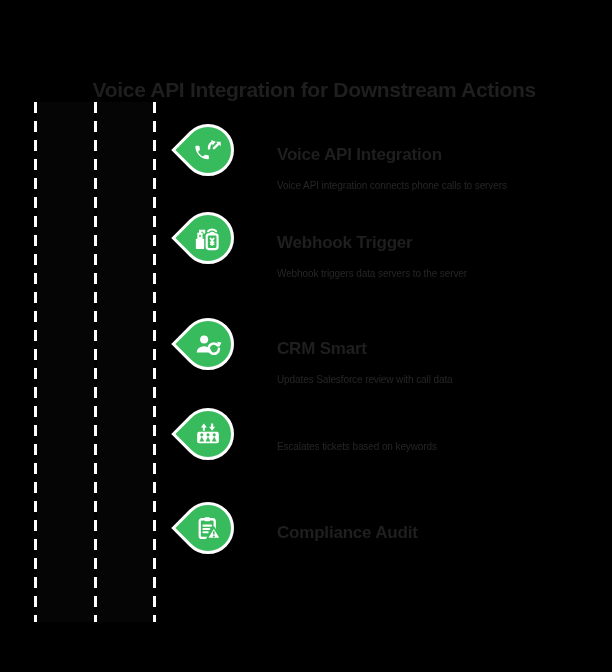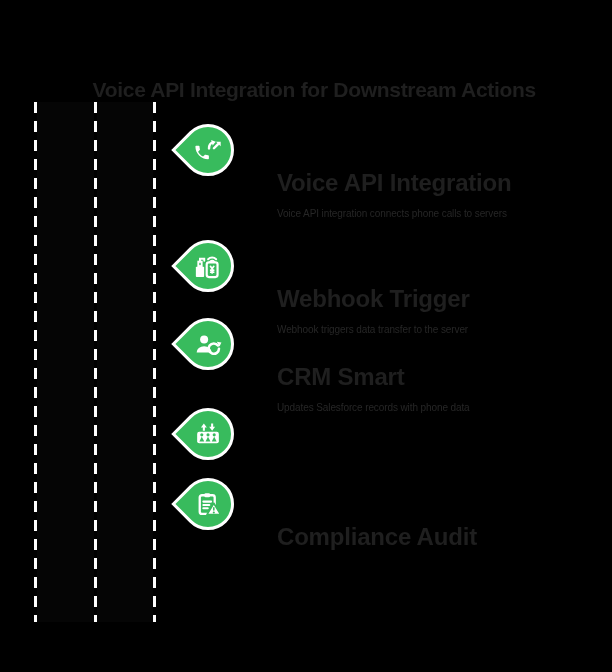--- a/index.html
+++ b/index.html
@@ -19,21 +19,21 @@
   .lane-line.l2{left:94px;}
   .lane-line.l3{left:153px;}
 
   
   .step{position:absolute;left:182px;width:420px;height:52px;}
   .pin{width:46px;height:46px;background:#38bb5d;border:3px solid #fff;
     border-radius:50% 50% 50% 0;transform:rotate(45deg);
     display:flex;align-items:center;justify-content:center;}
   .pin svg{width:31px;height:31px;transform:rotate(-45deg);display:block;}
   .step .text{position:absolute;left:95px;top:19px;width:302px;}
-  .step-title{font-size:24px;font-weight:bold;letter-spacing:-0.2px;line-height:23px;color:#1f1f1f;margin-top:28px;}
+  .step-title{font-size:17px;font-weight:bold;letter-spacing:-0.2px;line-height:23px;color:#1f1f1f;}
   .step-desc{margin-top:10px;font-size:10px;letter-spacing:-0.1px;line-height:19px;color:#262626;}
 </style>
 </head>
 <body>
 
 <div class="canvas">
 
   <div class="main-title">Voice API Integration for Downstream Actions</div>
 
   <div class="lane-fill f1"></div>
@@ -51,72 +51,73 @@
         <path d="M16.6 10.1l3-3" fill="none" stroke="#fff" stroke-width="1.9" stroke-linecap="round"></path>
         <path fill="#fff" d="M18.2 5h3.6v3.6z"></path>
       </svg>
     </div>
     <div class="text">
       <div class="step-title">Voice API Integration</div>
       <div class="step-desc">Voice API integration connects phone calls to servers</div>
     </div>
   </div>
 
-  <div class="step" style="top:240px">
+  <div class="step" style="top:212px">
     <div class="pin">
       <svg viewBox="0 0 24 24">
         <rect x="2.6" y="12" width="6.4" height="8" rx="0.6" fill="#fff"></rect>
         <rect x="4.5" y="8.1" width="2.6" height="3.4" fill="none" stroke="#fff" stroke-width="1.5"></rect>
         <path d="M5.8 8.1V5.9h3.3v1.5" fill="none" stroke="#fff" stroke-width="1.5" stroke-linecap="round"></path>
         <rect x="11" y="8.6" width="8.4" height="11.4" rx="1.7" fill="none" stroke="#fff" stroke-width="1.7"></rect>
         <path d="M12.1 6.2c1.7-1.7 4.5-1.7 6.2 0" fill="none" stroke="#fff" stroke-width="1.6" stroke-linecap="round"></path>
         <path d="M13.7 8.1c.9-.9 2.2-.9 3.1 0" fill="none" stroke="#fff" stroke-width="1.6" stroke-linecap="round"></path>
         <path d="M13.9 11.7l1.3 1.9 1.3-1.9M15.2 13.6v3.2M14.1 14.7h2.3M14.1 16.2h2.3" fill="none" stroke="#fff" stroke-width="1.3" stroke-linecap="round"></path>
       </svg>
     </div>
     <div class="text">
       <div class="step-title">Webhook Trigger</div>
-      <div class="step-desc">Webhook triggers data transfer to the server</div>
+      <div class="step-desc">Webhook triggers data servers to the server</div>
     </div>
   </div>
 
   <div class="step" style="top:318px">
     <div class="pin">
       <svg viewBox="0 0 24 24">
         <circle cx="9" cy="7.9" r="3.1" fill="#fff"></circle>
         <path d="M3.2 18.1a5.8 4.9 0 0 1 11.6 0z" fill="#fff"></path>
         <path d="M19.7 12.6a4 4 0 1 0 .8 2.5" fill="none" stroke="#fff" stroke-width="2" stroke-linecap="round"></path>
         <path fill="#fff" d="M18.8 9.7l3.6.6-1.5 3z"></path>
       </svg>
     </div>
     <div class="text">
       <div class="step-title">CRM Smart</div>
-      <div class="step-desc">Updates Salesforce records with phone data</div>
+      <div class="step-desc">Updates Salesforce review with call data</div>
     </div>
   </div>
 
   <div class="step" style="top:408px">
     <div class="pin">
       <svg viewBox="0 0 24 24">
         <path fill="#fff" d="M8.8 3.4L6.5 6.4h1.5v2.5h1.6V6.4h1.5z"></path>
         <path fill="#fff" d="M15.2 8.9l2.3-3h-1.5V3.4h-1.6v2.5h-1.5z"></path>
         <rect x="3.6" y="9.8" width="16.8" height="8.8" rx="1.6" fill="#fff"></rect>
         <circle cx="7.2" cy="12.1" r="1.2" fill="#38bb5d"></circle>
         <path d="M7.2 13.5l1.9 3.7H5.3z" fill="#38bb5d"></path>
         <circle cx="12" cy="12.1" r="1.2" fill="#38bb5d"></circle>
         <path d="M12 13.5l1.9 3.7h-3.8z" fill="#38bb5d"></path>
         <circle cx="16.8" cy="12.1" r="1.2" fill="#38bb5d"></circle>
         <path d="M16.8 13.5l1.9 3.7h-3.8z" fill="#38bb5d"></path>
       </svg>
     </div>
     <div class="text">
+      <div class="step-desc">Escalates tickets based on keywords</div>
     </div>
   </div>
 
-  <div class="step" style="top:478px">
+  <div class="step" style="top:502px">
     <div class="pin">
       <svg viewBox="0 0 24 24">
         <rect x="5.6" y="4.7" width="11.6" height="14.4" rx="1.7" fill="none" stroke="#fff" stroke-width="1.8"></rect>
         <rect x="9.2" y="3.1" width="4.4" height="3.1" rx="1" fill="#fff"></rect>
         <path d="M8.4 9.6h6M8.4 12.2h4.6M8.4 14.8h3.4" fill="none" stroke="#fff" stroke-width="1.6" stroke-linecap="round"></path>
         <path d="M16.5 10.9l5.3 8.8H11.2z" fill="#fff" stroke="#38bb5d" stroke-width="1.3" stroke-linejoin="round"></path>
         <rect x="15.9" y="13.7" width="1.2" height="3" rx="0.6" fill="#38bb5d"></rect>
         <circle cx="16.5" cy="18.1" r="0.8" fill="#38bb5d"></circle>
       </svg>
     </div>

